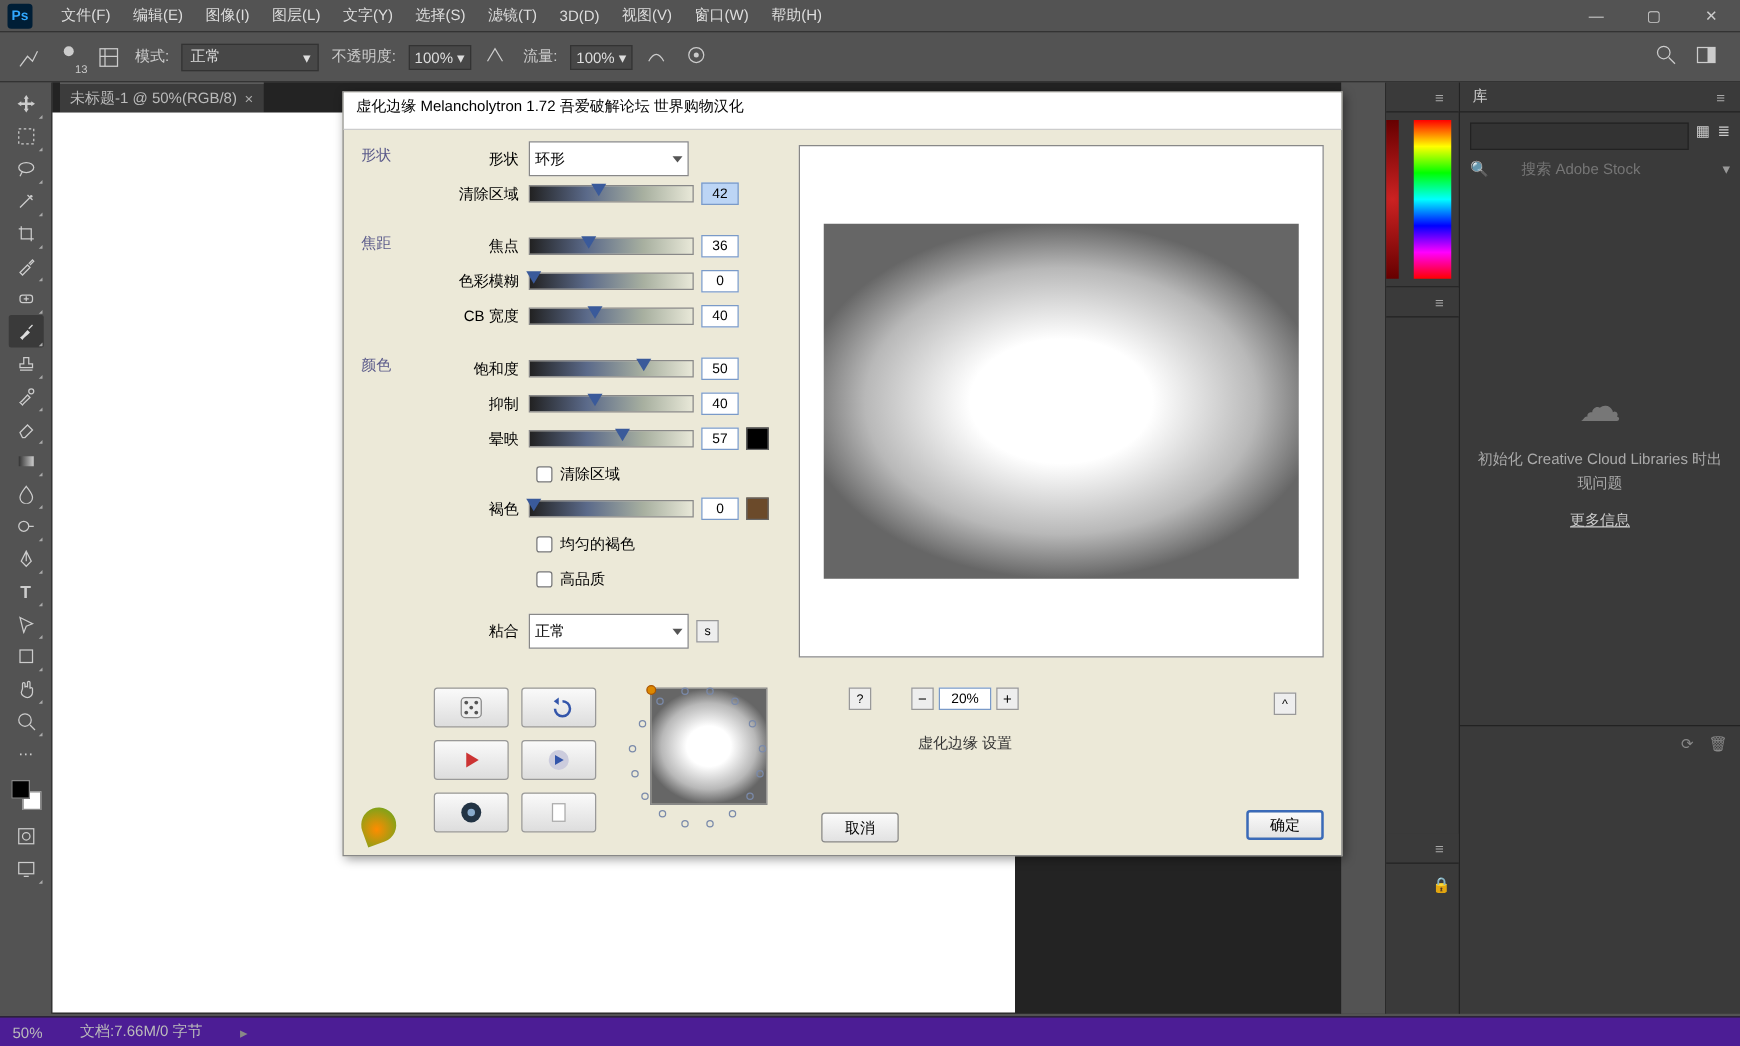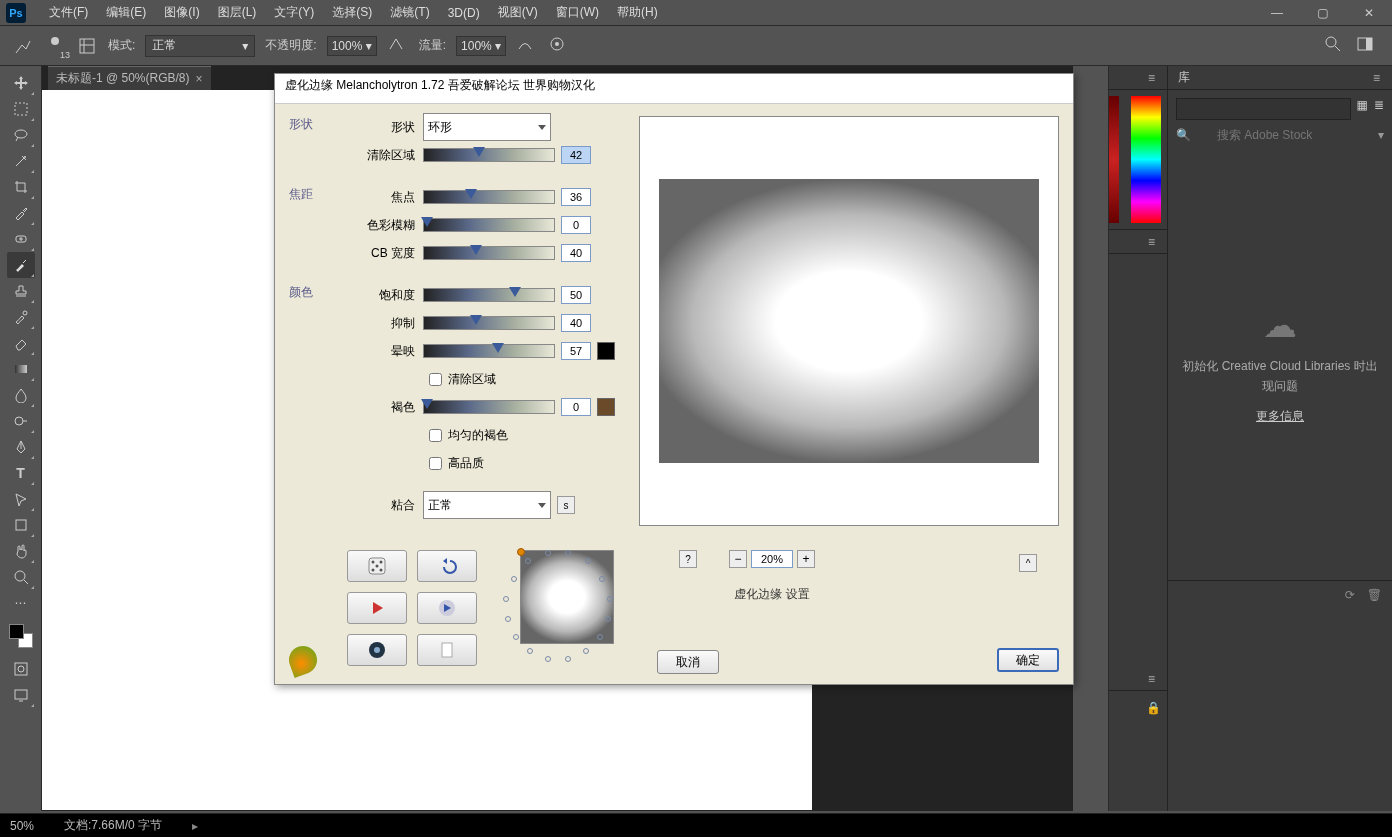--- a/index.html
+++ b/index.html
@@ -32,21 +32,21 @@
 .rstack{flex:1;display:flex;flex-direction:column}
 .panel-head{height:24px;background:#3a3a3a;color:#ccc;display:flex;align-items:center;padding:0 10px;border-bottom:1px solid #222;justify-content:space-between}
 .panel-menu{color:#aaa;letter-spacing:2px}
 .color-panel{height:140px;display:flex;border-bottom:1px solid #222}
 .hue-strip{width:30px;background:linear-gradient(to bottom,red,#ff0,lime,cyan,blue,magenta,red);margin:6px}
 .picker-area{flex:1;background:radial-gradient(circle at 50% 50%, #c22, #600);margin:6px 6px 6px 0}
 .lib-panel{height:430px;padding:10px;display:flex;flex-direction:column;align-items:center;justify-content:center;color:#aaa;gap:12px}
 .lib-select{flex:1;background:#333;border:1px solid #222;height:22px}
 .lib-msg{text-align:center;line-height:1.6}
 .lib-link{color:#ccc;text-decoration:underline}
-.statusbar{position:absolute;bottom:0;left:0;right:0;height:24px;background:#000000;color:#bbb;display:flex;align-items:center;padding:0 10px;gap:30px;border-top:1px solid #222}
+.statusbar{position:absolute;bottom:0;left:0;right:0;height:24px;background:#4c1d95;color:#bbb;display:flex;align-items:center;padding:0 10px;gap:30px;border-top:1px solid #222}
 
 
 .dialog{position:absolute;top:73px;left:274px;width:800px;height:612px;background:#ece9d8;border:1px solid #888;box-shadow:2px 2px 8px rgba(0,0,0,.4);display:flex;flex-direction:column}
 .dlg-title{height:38px;background:#fff;color:#000;padding:3px 10px;font-size:12px;border-bottom:1px solid #ccc}
 .dlg-body{flex:1;display:flex;padding:12px 14px 10px 14px;gap:10px}
 .dlg-left{width:340px}
 .dlg-right{flex:1;display:flex;flex-direction:column}
 .grp-label{color:#5a5a8a;width:48px;display:inline-block;vertical-align:top}
 .row{display:flex;align-items:center;margin-bottom:6px;height:22px}
 .row-label{width:78px;text-align:right;color:#000;margin-right:8px}

